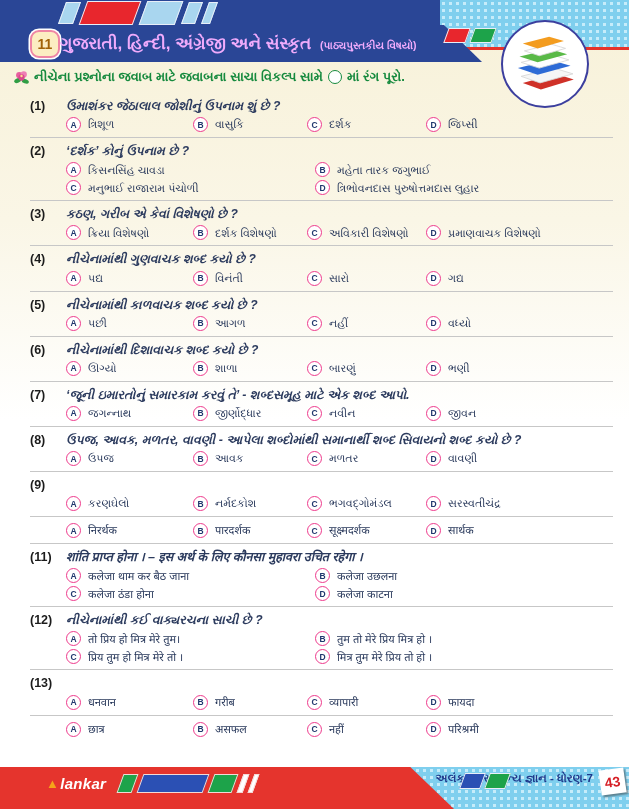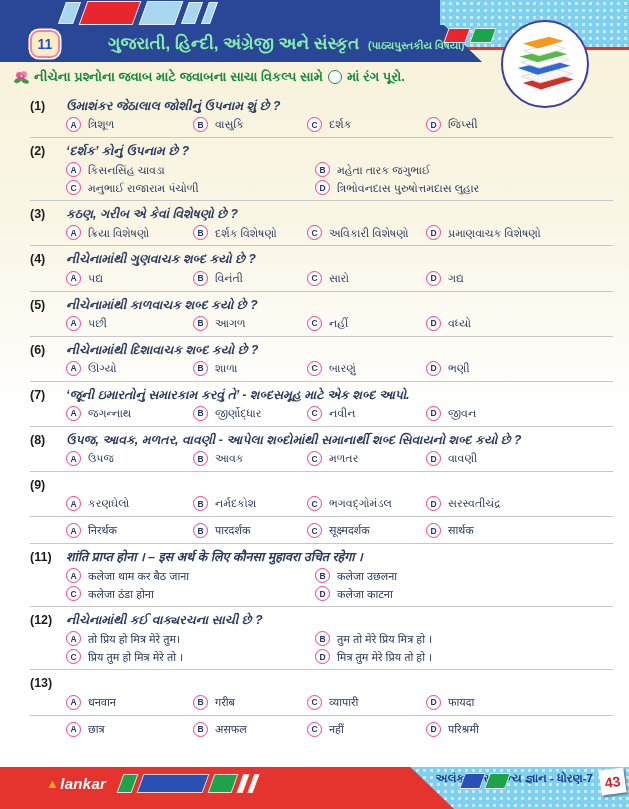--- a/index.html
+++ b/index.html
@@ -21,23 +21,23 @@
   .sl.gr{background:#1da34a;}
   .banner{
     position:absolute;left:0;top:25px;width:482px;height:37px;background:#2a4696;
     clip-path:polygon(0 0,444px 0,482px 100%,0 100%);
     display:flex;align-items:center;padding-left:30px;box-sizing:border-box;
   }
   .badge{
     display:inline-flex;align-items:center;justify-content:center;
     min-width:26px;height:24px;background:#fcedc2;border:2px solid #ef85a5;border-radius:9px;
     box-shadow:0 0 0 1.5px #fff;
-    font-weight:bold;font-size:14px;color:#1d4ed8;margin-right:12px;
-  }
-  .title{color:#86efac;font-weight:bold;font-size:17px;white-space:nowrap;margin-left:36px;}
+    font-weight:bold;font-size:14px;color:#a16207;margin-right:0;
+  }
+  .title{color:#f0abfc;font-weight:bold;font-size:17px;white-space:nowrap;}
   .title .suffix{font-size:10.5px;font-weight:bold;margin-left:4px;}
   .mini-slashes{position:absolute;left:446px;top:28px;display:flex;gap:4px;height:13px;}
   .mini-slashes .sl{height:13px;width:20px;}
   .books-circle{
     position:absolute;left:501px;top:20px;width:84px;height:84px;border-radius:50%;
     background:#ffffff;border:2px solid #3c3f9e;z-index:5;display:flex;align-items:center;justify-content:center;
   }
   .instruction{
     position:absolute;left:14px;top:69px;display:flex;align-items:center;gap:5px;
     color:#168a3e;font-weight:bold;font-size:13px;white-space:nowrap;z-index:2;

